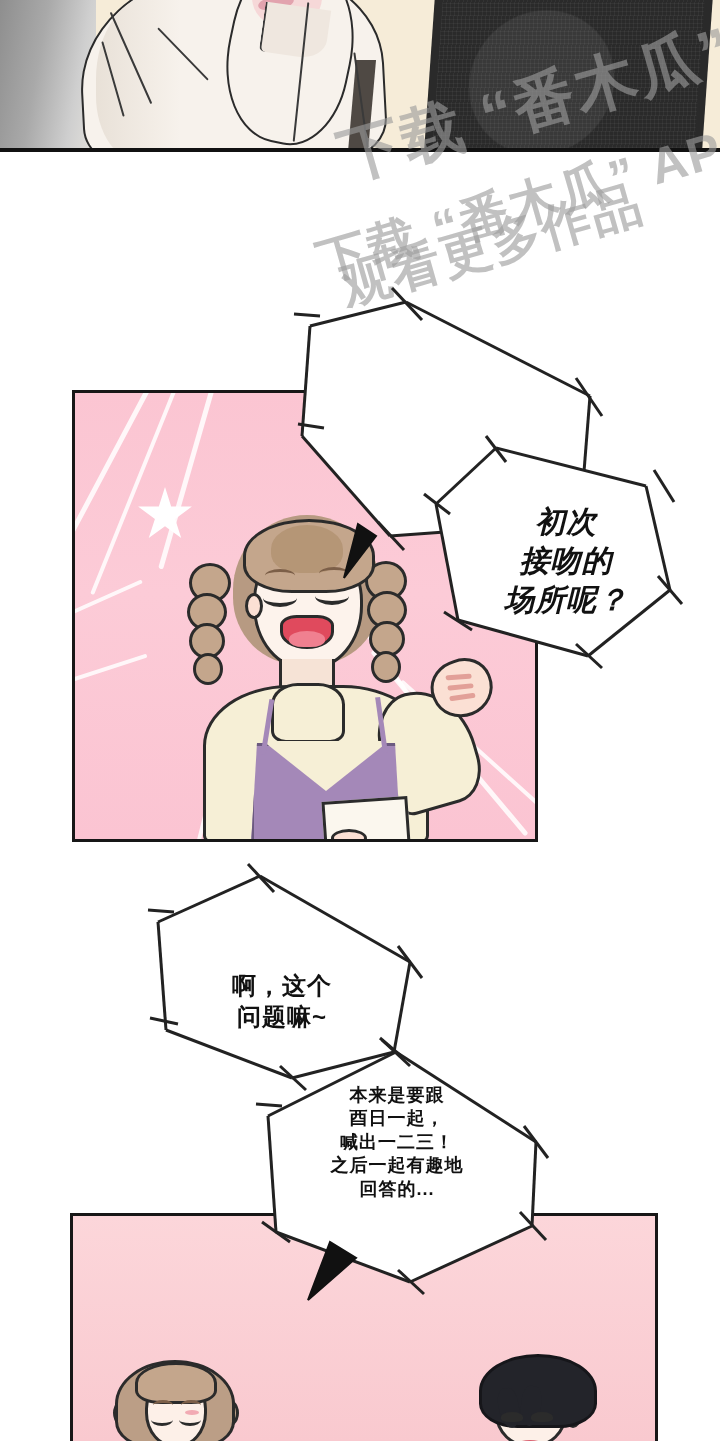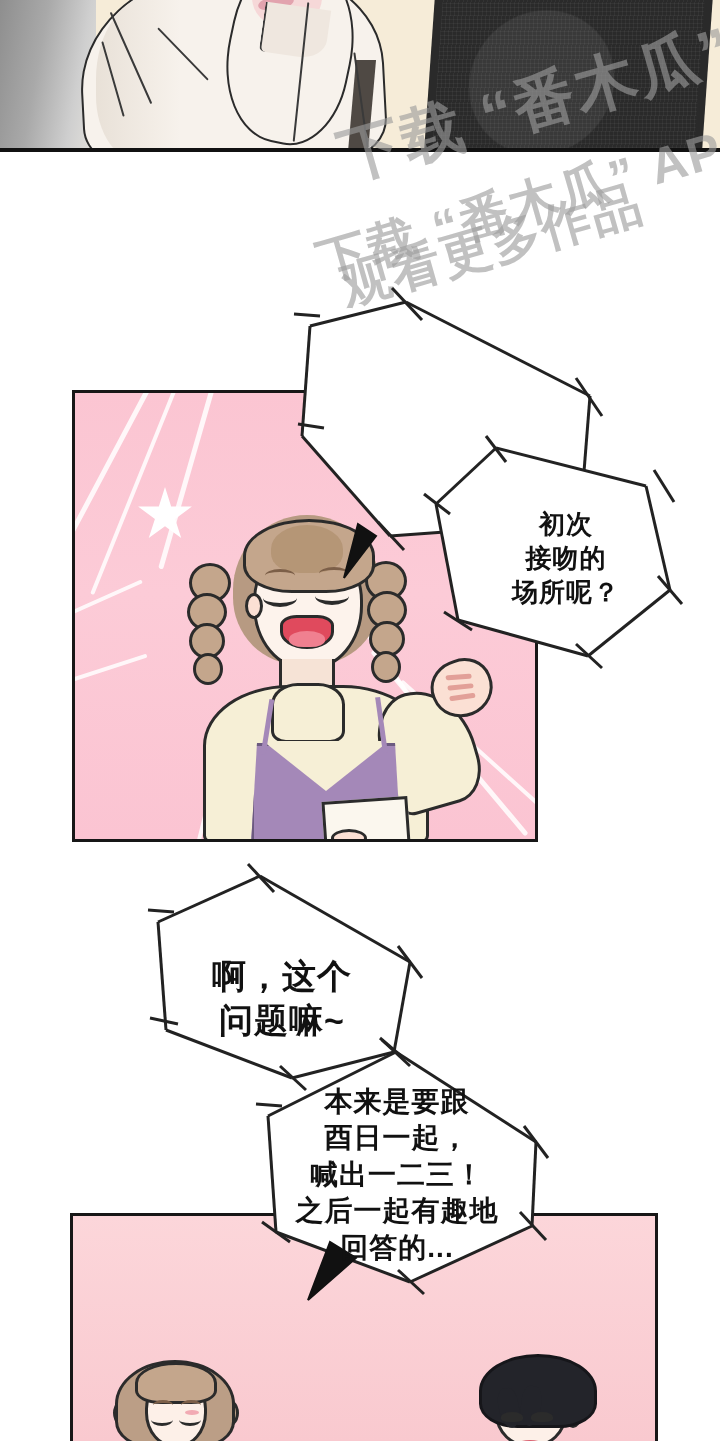--- a/index.html
+++ b/index.html
@@ -141,25 +141,25 @@
 
   
   .bubble{position:absolute;}
   .bubble svg{display:block;overflow:visible;}
   .btxt{position:absolute;color:#111;font-weight:700;line-height:1.30;
     letter-spacing:1px;white-space:pre-line;text-align:center;}
 
   .b1{left:280px;top:286px;}
   .b1 .btxt{left:58px;top:92px;width:205px;font-size:26px;}
   .b2{left:420px;top:440px;}
-  .b2 .btxt{left:56px;top:68px;width:180px;font-size:26px;}
+  .b2 .btxt{left:56px;top:62px;width:180px;font-size:30px;font-style:italic;}
   .b3{left:144px;top:866px;}
-  .b3 .btxt{left:48px;top:88px;width:180px;font-size:34px;}
+  .b3 .btxt{left:48px;top:104px;width:180px;font-size:24px;}
   .b4{left:246px;top:1046px;}
-  .b4 .btxt{left:16px;top:38px;width:270px;font-size:28px;}
+  .b4 .btxt{left:16px;top:38px;width:270px;font-size:18px;}
 </style>
 </head>
 <body>
 
 <div id="page">
 
   <div class="top-scene">
     <div class="ts-grey"></div>
     <div class="ts-cream"></div>
     <div class="ts-laptop"></div>

